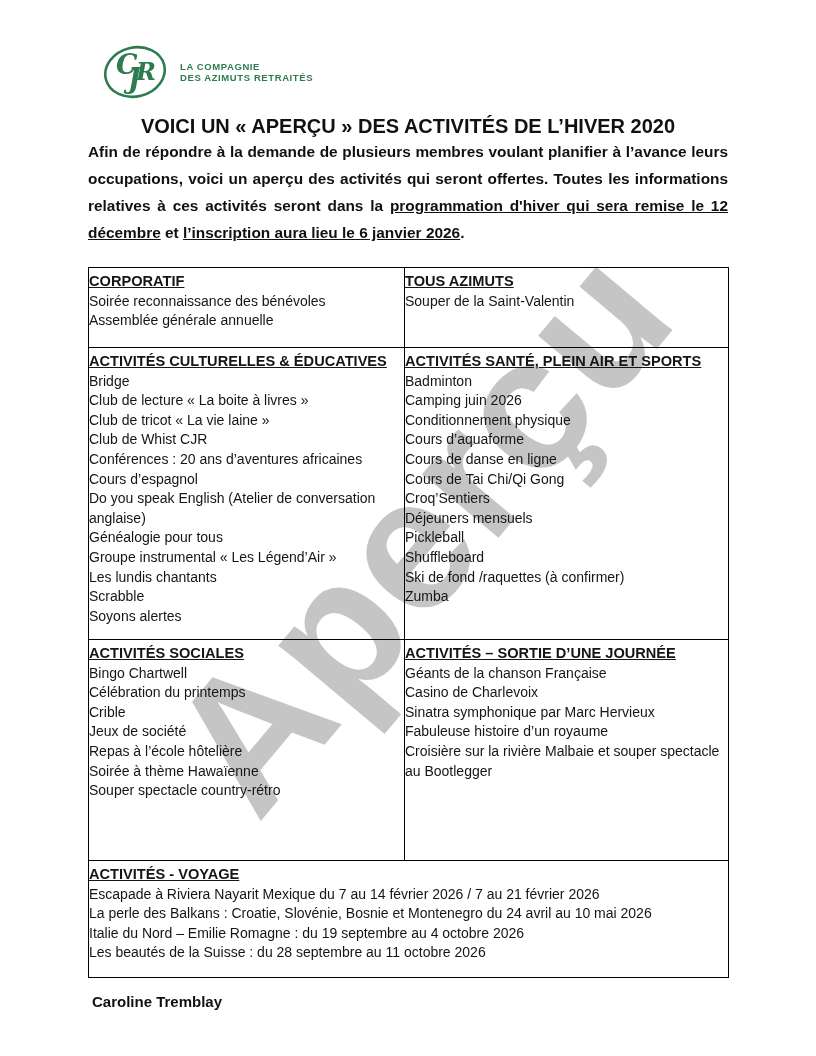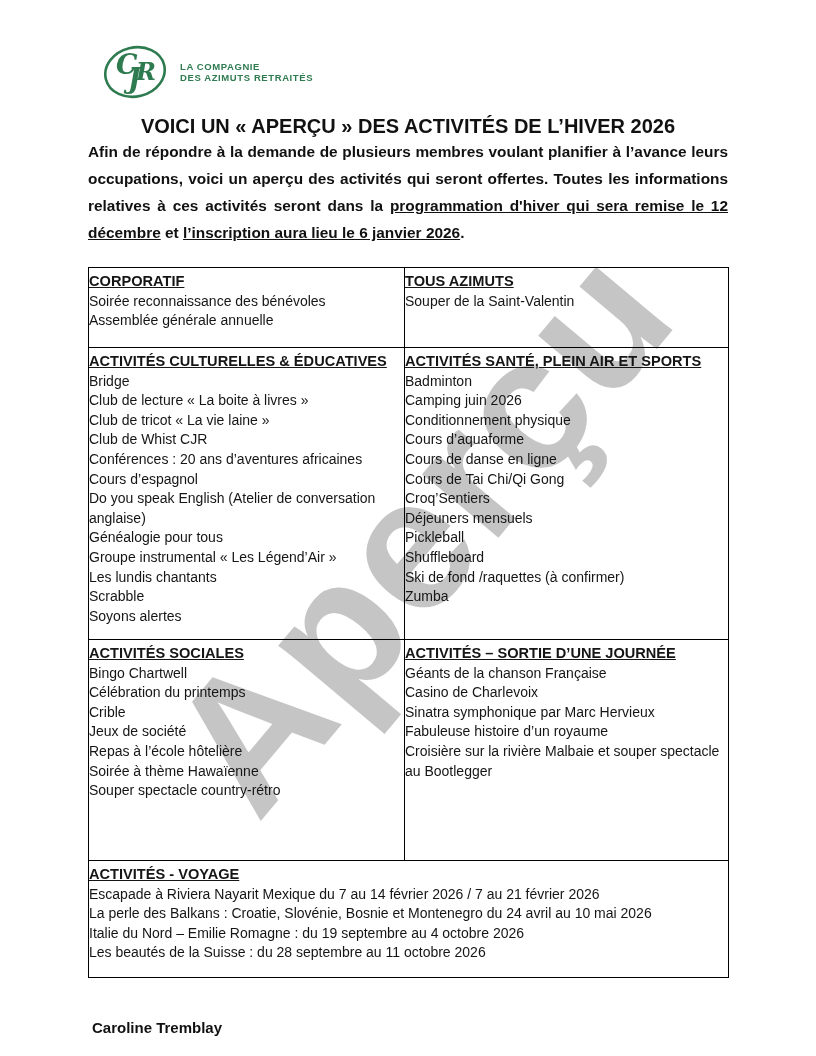--- a/index.html
+++ b/index.html
@@ -97,21 +97,21 @@
   tr.r4 td { height: 117px; }
   .cell-header {
     font-weight: bold;
     text-decoration: underline;
     font-size: 14.6px;
     margin-bottom: 0px;
   }
   .cell-items { white-space: pre-line; }
   
   .signature {
-    margin-top: 39px;
+    margin-top: 13px;
     margin-left: 4px;
     font-size: 15px;
     font-weight: bold;
     line-height: 21px;
     color: #111;
   }
 </style>
 </head>
 <body>
 
@@ -133,21 +133,21 @@
             <text x="34" y="36" font-size="24">R</text>
           </g>
         </svg>
       </span>
       <span class="logo-text">
         <span>LA COMPAGNIE</span><br>
         <span>DES AZIMUTS RETRAITÉS</span>
       </span>
     </div>
 
-    <div class="doc-title">VOICI UN « APERÇU » DES ACTIVITÉS DE L’HIVER 2026</div>
+    <div class="doc-title">VOICI UN « APERÇU » DES ACTIVITÉS DE L’HIVER 2020</div>
 
     <p class="intro"><span>Afin de répondre à la demande de plusieurs membres voulant planifier à l’avance leurs occupations,  voici un aperçu des activités qui seront offertes. Toutes les informations relatives à ces activités seront dans la </span><span class="u">programmation d'hiver qui sera remise le 12 décembre</span><span> et </span><span class="u">l’inscription aura lieu le 6 janvier 2026</span><span>.</span></p>
 
     <table class="activities">
       <tbody>
           <tr class="r1">
         <td class="col-left">
           <div class="cell-header">CORPORATIF</div>
           <div class="cell-items">Soirée reconnaissance des bénévoles
 Assemblée générale annuelle</div>

